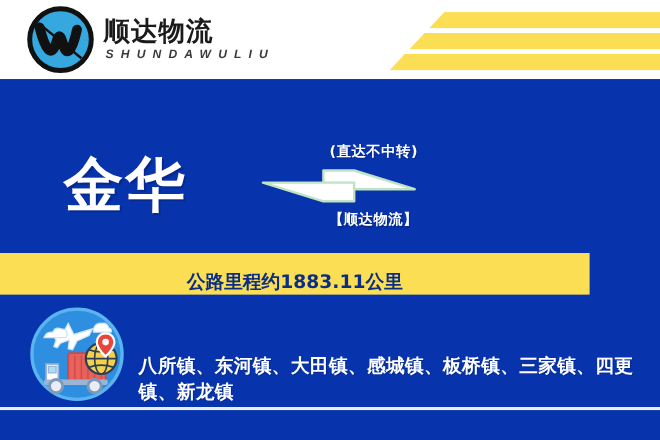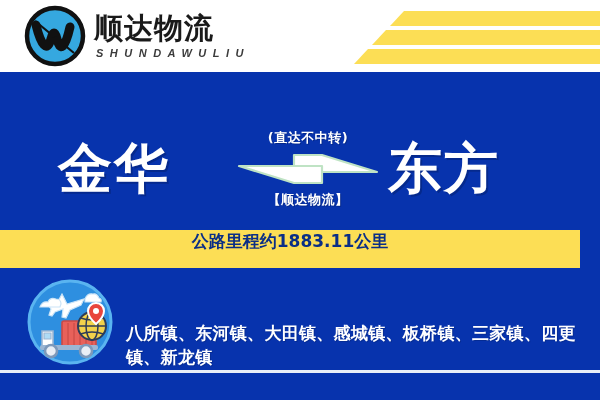--- a/index.html
+++ b/index.html
@@ -46,21 +46,21 @@
   .logo-mark svg { display: block; }
 
   .logo-words {
     margin-left: 8px;
     display: flex;
     flex-direction: column;
     justify-content: center;
   }
   .logo-cn {
     font-family: "DejaVu Sans", "Liberation Sans", sans-serif;
-    font-size: 29px;
+    font-size: 24px;
     font-weight: 700;
     line-height: 1.05;
     color: #1a1a1a;
     letter-spacing: 1px;
     white-space: nowrap;
   }
   .logo-en {
     font-family: "Liberation Sans", sans-serif;
     font-size: 11px;
     font-weight: 700;
@@ -121,39 +121,40 @@
     text-align: center;
   }
   .arrow-note {
     font-family: "DejaVu Sans", "Liberation Sans", sans-serif;
     font-size: 13px;
     font-weight: 700;
     color: #ffffff;
     letter-spacing: 0.5px;
     white-space: nowrap;
     text-shadow: 1px 1px 0 rgba(0,0,0,0.2);
+    text-align: right;
   }
   .arrow-note.top { margin-bottom: 5px; }
   .arrow-note.bottom { margin-top: 5px; }
 
   .arrow-art {
     width: 144px;
     height: 34px;
     display: block;
   }
 
   
   .infobar {
     position: absolute;
     left: 0; top: 230px;
-    width: 580px;
+    width: 536px;
     height: 38px;
     background: #FCDE55;
     display: flex;
-    align-items: flex-start;
+    align-items: flex-end;
     justify-content: center;
     gap: 16px;
   }
   .infobar .txt {
     font-family: "DejaVu Sans", "Liberation Sans", sans-serif;
     font-size: 17px;
     font-weight: 700;
     color: #0A2E86;
     letter-spacing: 0px;
     white-space: nowrap;
@@ -245,21 +246,20 @@
       <svg class="arrow-art" viewBox="0 0 144 34" xmlns="http://www.w3.org/2000/svg">
 
         <path d="M86 3 L141 20 L58 20 L58 3 Z" fill="#ffffff" stroke="#BFE3C4" stroke-width="2.2" stroke-linejoin="round"></path>
 
         <path d="M58 31 L3 14 L86 14 L86 31 Z" fill="#ffffff" stroke="#BFE3C4" stroke-width="2.2" stroke-linejoin="round"></path>
       </svg>
 
       <div class="arrow-note bottom">【顺达物流】</div>
     </div>
 
-    <div class="city dest">东方</div>
 
   </div>
 
   <div class="infobar">
     <span class="txt">公路里程约1883.11公里</span>
   </div>
 
   <div class="coverage">
 
     <div class="coverage-icon">

